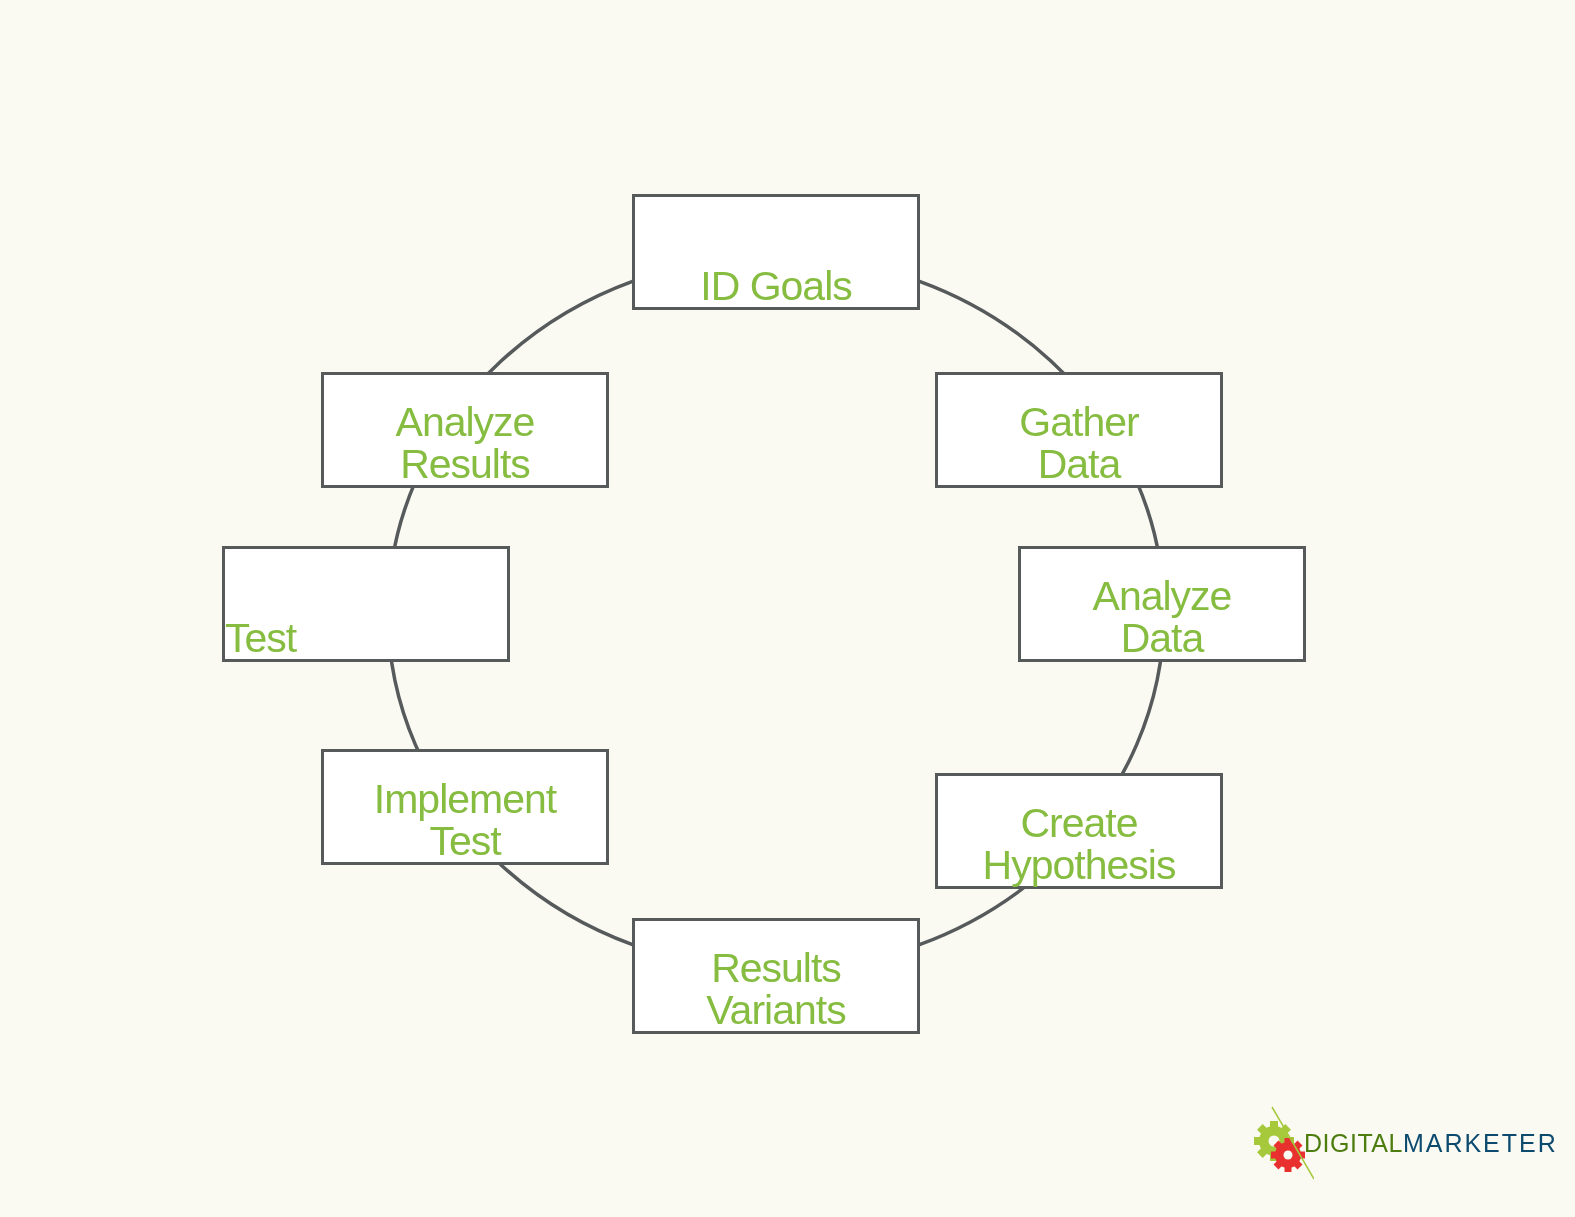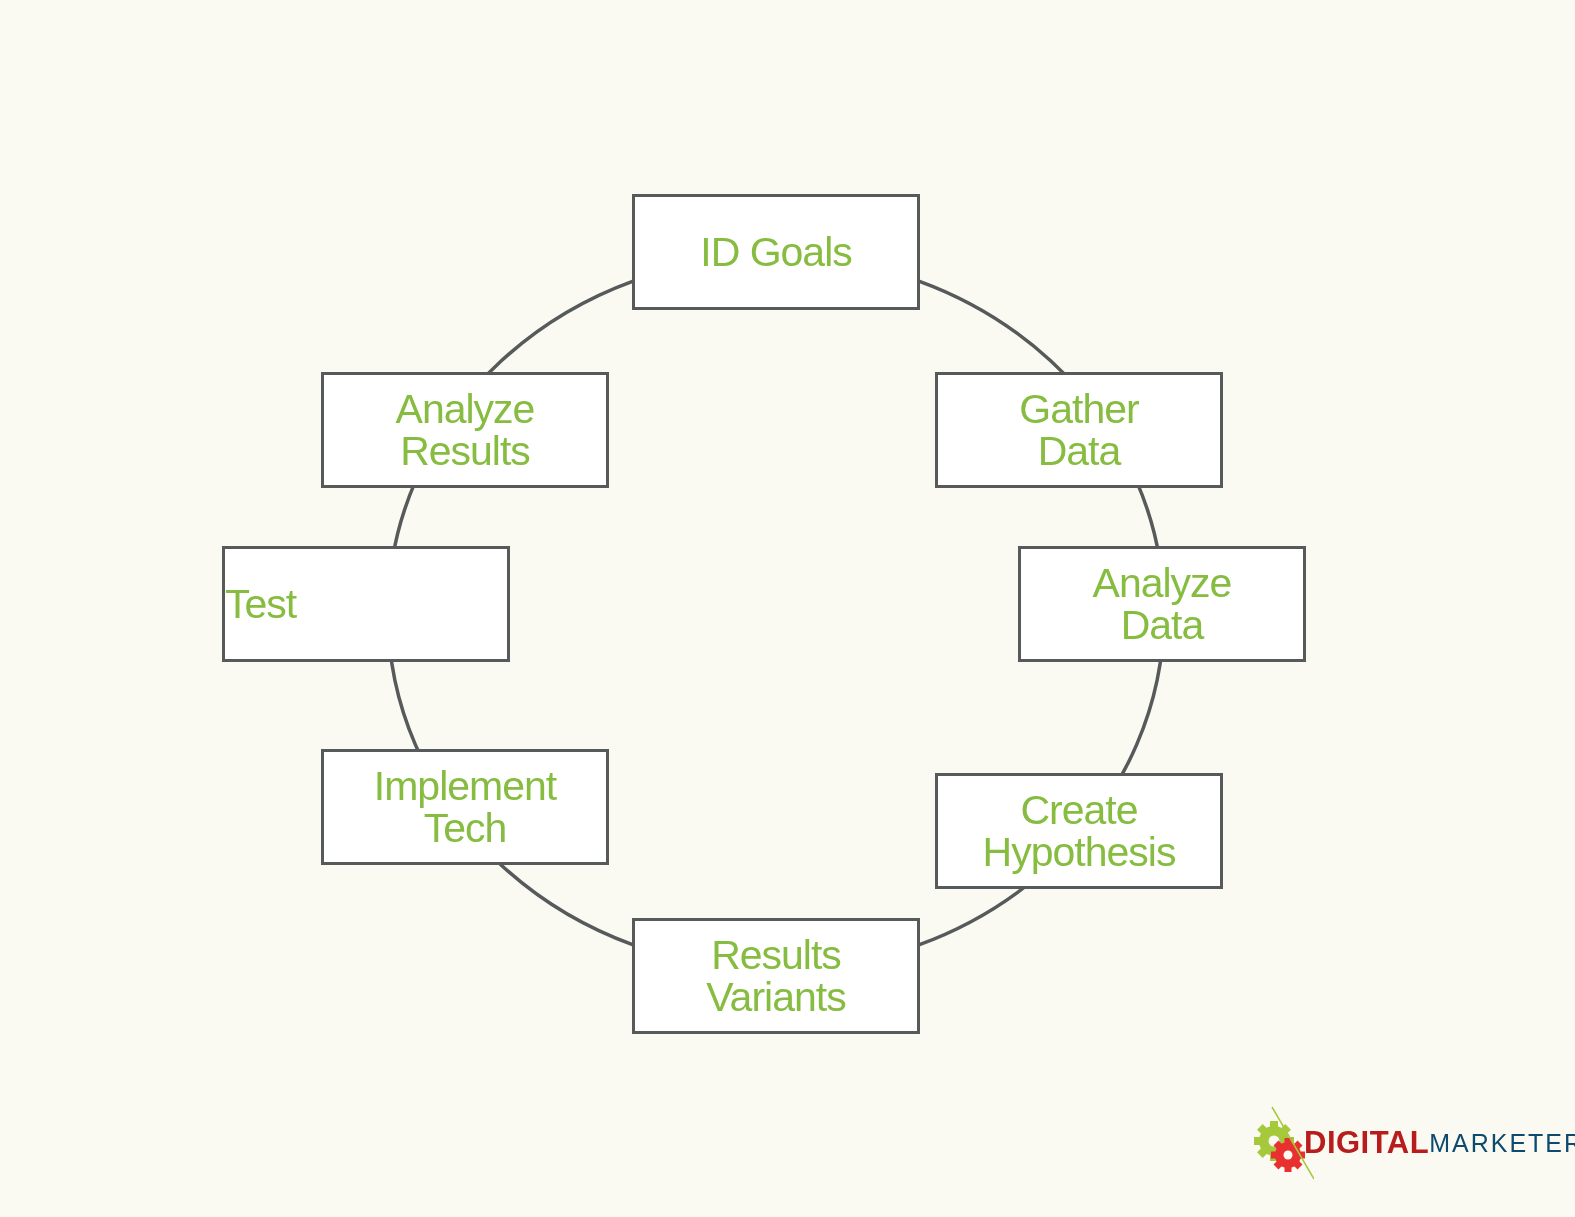--- a/index.html
+++ b/index.html
@@ -10,38 +10,38 @@
       font-family: "Liberation Sans", "DejaVu Sans", sans-serif;
     }
     #cycle-svg { position: absolute; left: 0; top: 0; }
     .step-box {
       position: absolute;
       box-sizing: border-box;
       width: 288px; height: 116px;
       background: #ffffff;
       border: 3.5px solid #565a5b;
       display: flex; flex-direction: column;
-      align-items: center; justify-content: center;
+      align-items: center; justify-content: flex-end;
     }
     .step-label {
       color: #86bc40;
       font-size: 41px;
       line-height: 42px;
       letter-spacing: -1px;
       text-align: center;
       white-space: pre-line;
       font-weight: normal;
     }
     .logo {
       position: absolute; left: 1252px; top: 1105px;
       display: flex; align-items: center;
       height: 76px;
     }
     .logo-text-bold {
-      font-weight: bold; color: #b91c1c; font-size: 31px;
+      font-weight: normal; color: #4d7c0f; font-size: 25px;
       letter-spacing: 0.5px;
     }
     .logo-text-light {
       color: #0c4a6e; font-size: 25px; letter-spacing: 2px;
     }
   </style>
 </head>
 <body>
 
 <svg id="cycle-svg" width="1575" height="1217" viewBox="0 0 1575 1217">
@@ -67,21 +67,21 @@
 Hypothesis</span>
 </div>
 
 <div class="step-box" style="left:632px; top:918px;">
   <span class="step-label">Results
 Variants</span>
 </div>
 
 <div class="step-box" style="left:321px; top:749px;">
   <span class="step-label">Implement
-Tech</span>
+Test</span>
 </div>
 
 <div class="step-box" style="left:222px; top:546px; align-items:flex-start; ">
   <span class="step-label">Test</span>
 </div>
 
 <div class="step-box" style="left:321px; top:372px;">
   <span class="step-label">Analyze
 Results</span>
 </div>

